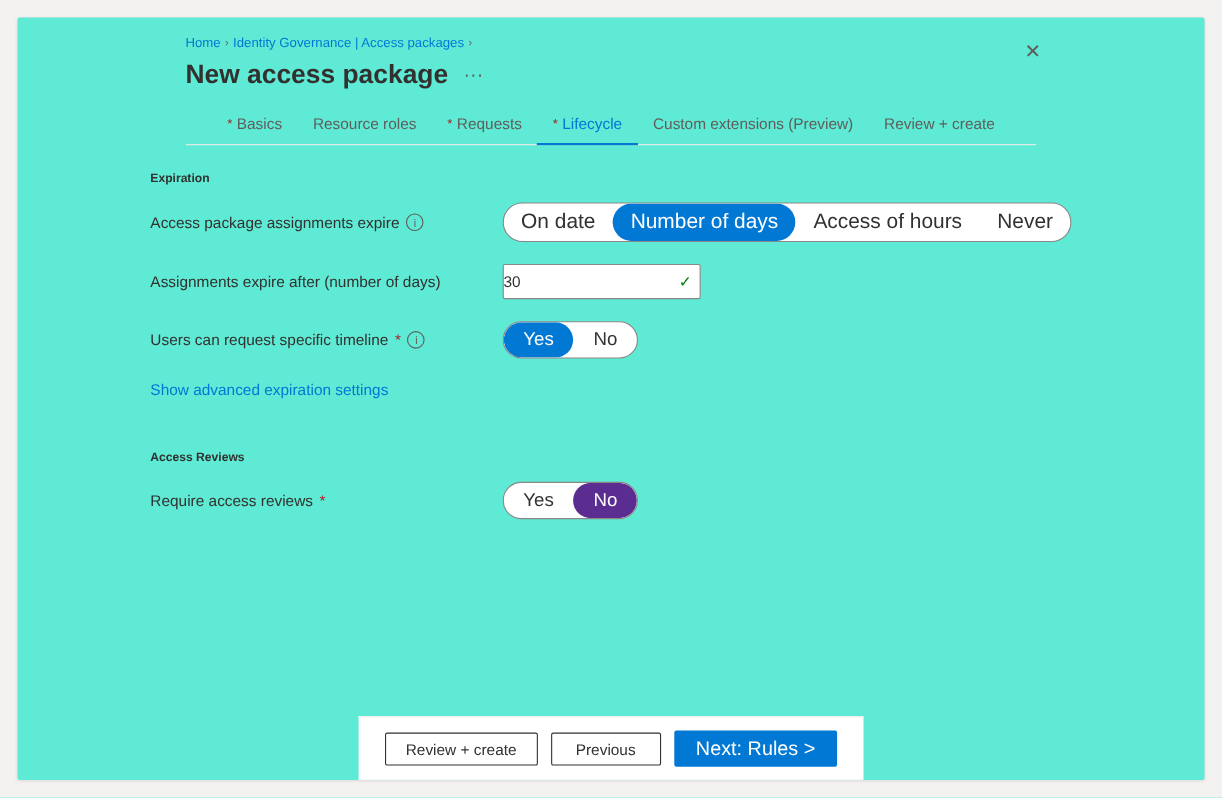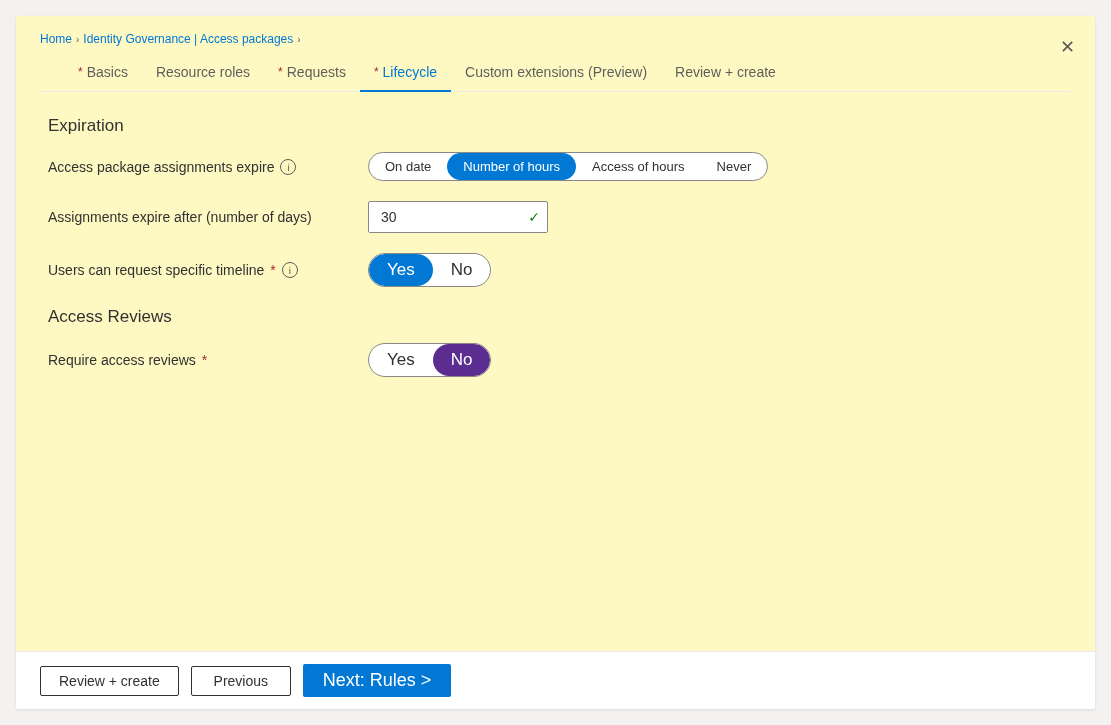--- a/index.html
+++ b/index.html
@@ -13,28 +13,29 @@
       overflow: hidden;
     }
     .page-wrapper {
       width: 1111px;
       height: 725px;
       display: flex;
       flex-direction: column;
       background: #f3f2f1;
     }
     .main-card {
-      background: #fef9c3;
+      background: #5eead4;
       margin: 16px;
       flex: 1;
       border-radius: 2px;
       box-shadow: 0 1px 3px rgba(0,0,0,0.1);
       display: flex;
       flex-direction: column;
       overflow: hidden;
+      align-items: center;
     }
     .card-header {
       padding: 16px 24px 0 24px;
       position: relative;
     }
     .breadcrumb {
       display: flex;
       align-items: center;
       gap: 4px;
       font-size: 12px;
@@ -109,22 +110,22 @@
     .tab .required-star {
       color: #a4262c;
       font-size: 12px;
     }
     .card-body {
       padding: 24px 32px;
       flex: 1;
       overflow-y: auto;
     }
     .section-title {
-      font-size: 17px;
-      font-weight: 400;
+      font-size: 11px;
+      font-weight: 700;
       color: #323130;
       margin-bottom: 16px;
     }
     .form-row {
       display: flex;
       align-items: center;
       margin-bottom: 20px;
     }
     .form-label {
       width: 320px;
@@ -183,21 +184,21 @@
     
     .expiry-segment {
       display: flex;
       border: 1px solid #8a8886;
       border-radius: 20px;
       overflow: hidden;
       background: #fff;
     }
     .expiry-btn {
       padding: 6px 16px;
-      font-size: 13px;
+      font-size: 19px;
       cursor: pointer;
       border: none;
       background: transparent;
       color: #323130;
       transition: all 0.1s;
       white-space: nowrap;
     }
     .expiry-btn.active {
       background: #0078d4;
       color: #fff;
@@ -206,21 +207,21 @@
     }
     .text-input-wrapper {
       position: relative;
       display: inline-block;
     }
     .text-input-wrapper input {
       width: 180px;
       height: 32px;
       border: 1px solid #8a8886;
       border-radius: 2px;
-      padding: 0 32px 0 12px;
+      padding: 0 32px 0 0;
       font-size: 14px;
       color: #323130;
       outline: none;
     }
     .checkmark {
       position: absolute;
       right: 8px;
       top: 50%;
       transform: translateY(-50%);
       color: #107c10;
@@ -275,20 +276,24 @@
   <div class="main-card">
     <div class="card-header">
 
       <div class="breadcrumb">
         <a>Home</a>
         <span class="sep">›</span>
         <a>Identity Governance | Access packages</a>
         <span class="sep">›</span>
       </div>
 
+      <div class="page-title-row">
+        <h1 class="page-title">New access package</h1>
+        <button class="ellipsis-btn">···</button>
+      </div>
 
       <button class="close-btn">
         <span>✕</span>
       </button>
 
       <div class="tabs">
         <div class="tab">
           <span class="required-star">*</span>
           <span>Basics</span>
         </div>
@@ -318,21 +323,21 @@
         <div class="section-title">Expiration</div>
 
         
         <div class="form-row">
           <div class="form-label">
             <span>Access package assignments expire</span>
             <span class="info-icon" title="Info">ℹ</span>
           </div>
           <div class="expiry-segment">
             <button class="expiry-btn">On date</button>
-            <button class="expiry-btn active">Number of hours</button>
+            <button class="expiry-btn active">Number of days</button>
             <button class="expiry-btn">Access of hours</button>
             <button class="expiry-btn">Never</button>
           </div>
         </div>
 
         
         <div class="form-row">
           <div class="form-label">
             <span>Assignments expire after (number of days)</span>
           </div>
@@ -349,20 +354,21 @@
             <span class="required-star">*</span>
             <span class="info-icon" title="Info">ℹ</span>
           </div>
           <div class="segment-control">
             <button class="segment-btn active-blue">Yes</button>
             <button class="segment-btn">No</button>
           </div>
         </div>
 
         
+        <a class="advanced-link">Show advanced expiration settings</a>
       </div>
 
       <div>
         <div class="section-title">Access Reviews</div>
 
         <div class="form-row">
           <div class="form-label">
             <span>Require access reviews</span>
             <span class="required-star">*</span>
           </div>

